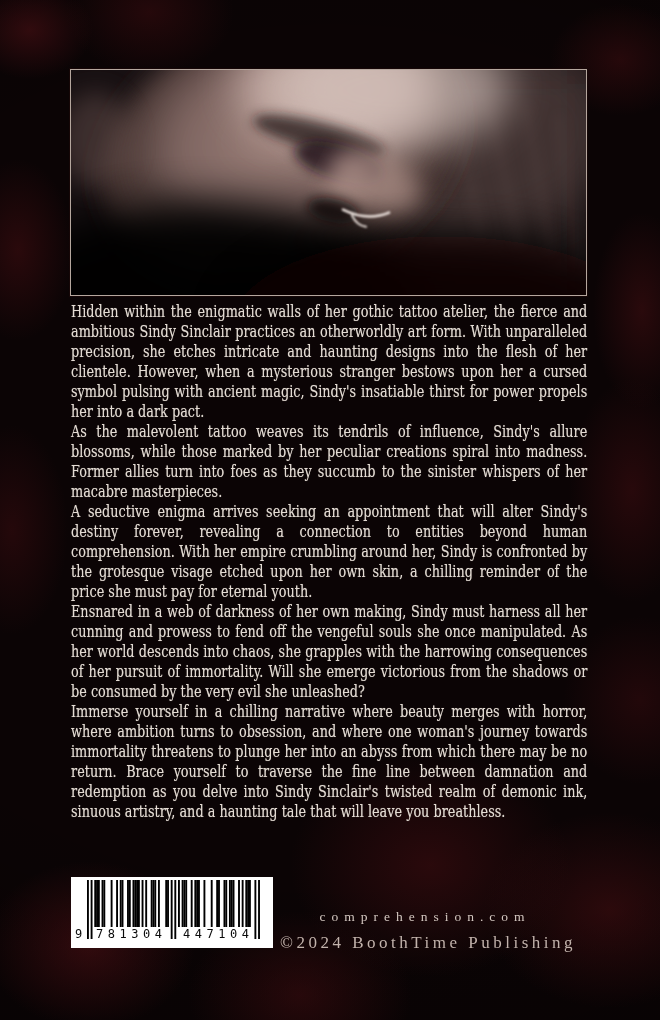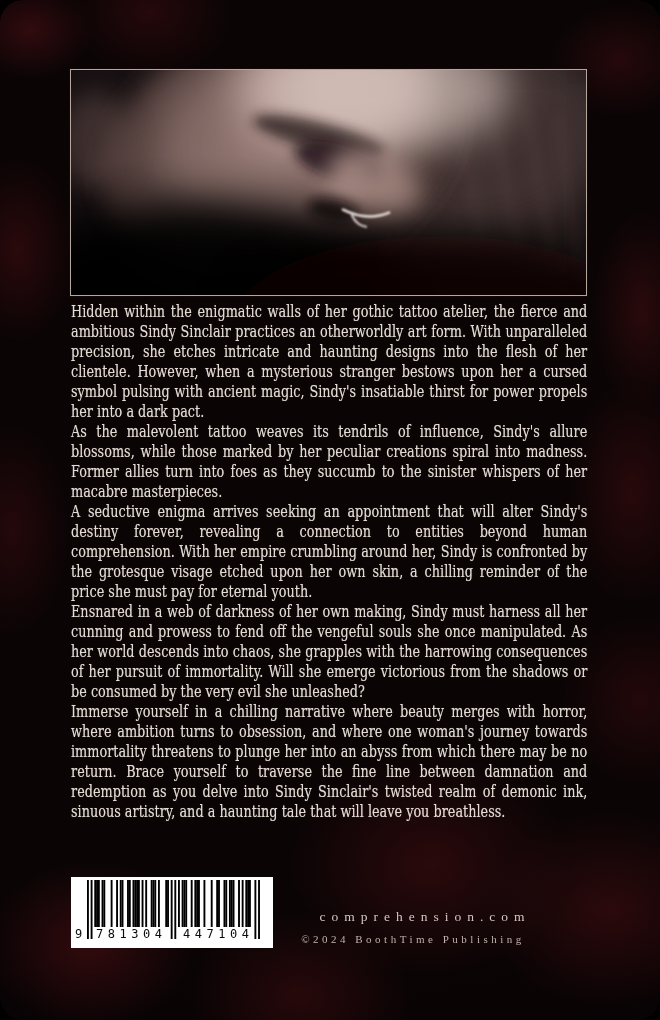--- a/index.html
+++ b/index.html
@@ -13,21 +13,20 @@
       radial-gradient(80px 130px at 18px 250px, rgba(80,16,20,.45), transparent 70%),
       radial-gradient(70px 140px at 642px 310px, rgba(85,18,22,.42), transparent 70%),
       radial-gradient(90px 160px at 632px 490px, rgba(75,15,19,.45), transparent 70%),
       radial-gradient(80px 150px at 12px 530px, rgba(75,15,19,.40), transparent 70%),
       radial-gradient(110px 120px at 640px 700px, rgba(70,14,18,.40), transparent 70%),
       radial-gradient(150px 120px at 90px 945px, rgba(90,18,23,.50), transparent 70%),
       radial-gradient(200px 160px at 430px 865px, rgba(80,16,20,.45), transparent 70%),
       radial-gradient(180px 140px at 610px 910px, rgba(85,17,21,.45), transparent 70%),
       radial-gradient(160px 120px at 300px 995px, rgba(80,16,20,.42), transparent 70%),
       radial-gradient(900px 720px at 50% 45%, rgba(0,0,0,0) 55%, rgba(0,0,0,.38) 100%);
-    border-radius: 23px;
   }
   .photo-frame{
     position:absolute;left:70px;top:69px;width:515px;height:225px;
     border:1px solid #b5a79e;box-sizing:content-box;overflow:hidden;
     box-shadow:0 0 0 1px rgba(25,8,8,.85);
     background:#171012;
   }
   .photo-frame svg{display:block;width:100%;height:100%;}
   .synopsis{
     position:absolute;left:71px;top:302px;width:664px;
@@ -39,22 +38,22 @@
   .synopsis p{margin:0;padding:0;}
   .barcode{position:absolute;left:71px;top:877px;width:202px;height:71px;}
   .barcode svg{display:block;}
   .bc-digit{font-family:"DejaVu Sans Mono",monospace;font-size:12px;fill:#0a0a0a;}
   .site-line{
     position:absolute;left:290px;top:909px;width:270px;text-align:center;
     font-family:"Liberation Serif",serif;font-size:13.5px;color:#d4c8c1;
     letter-spacing:6px;white-space:nowrap;
   }
   .copyright-line{
-    position:absolute;left:268px;top:933px;width:290px;text-align:center;
-    font-family:"Liberation Serif",serif;font-size:11px;color:#c2b3ac;
+    position:absolute;left:280px;top:933px;width:290px;text-align:center;
+    font-family:"Liberation Serif",serif;font-size:17px;color:#c2b3ac;
     letter-spacing:3.5px;white-space:nowrap;
   }
 </style>
 </head>
 <body>
 
 <div class="cover">
 
   <div class="photo-frame">
     <svg viewBox="0 0 515 224" preserveAspectRatio="none" aria-hidden="true">

